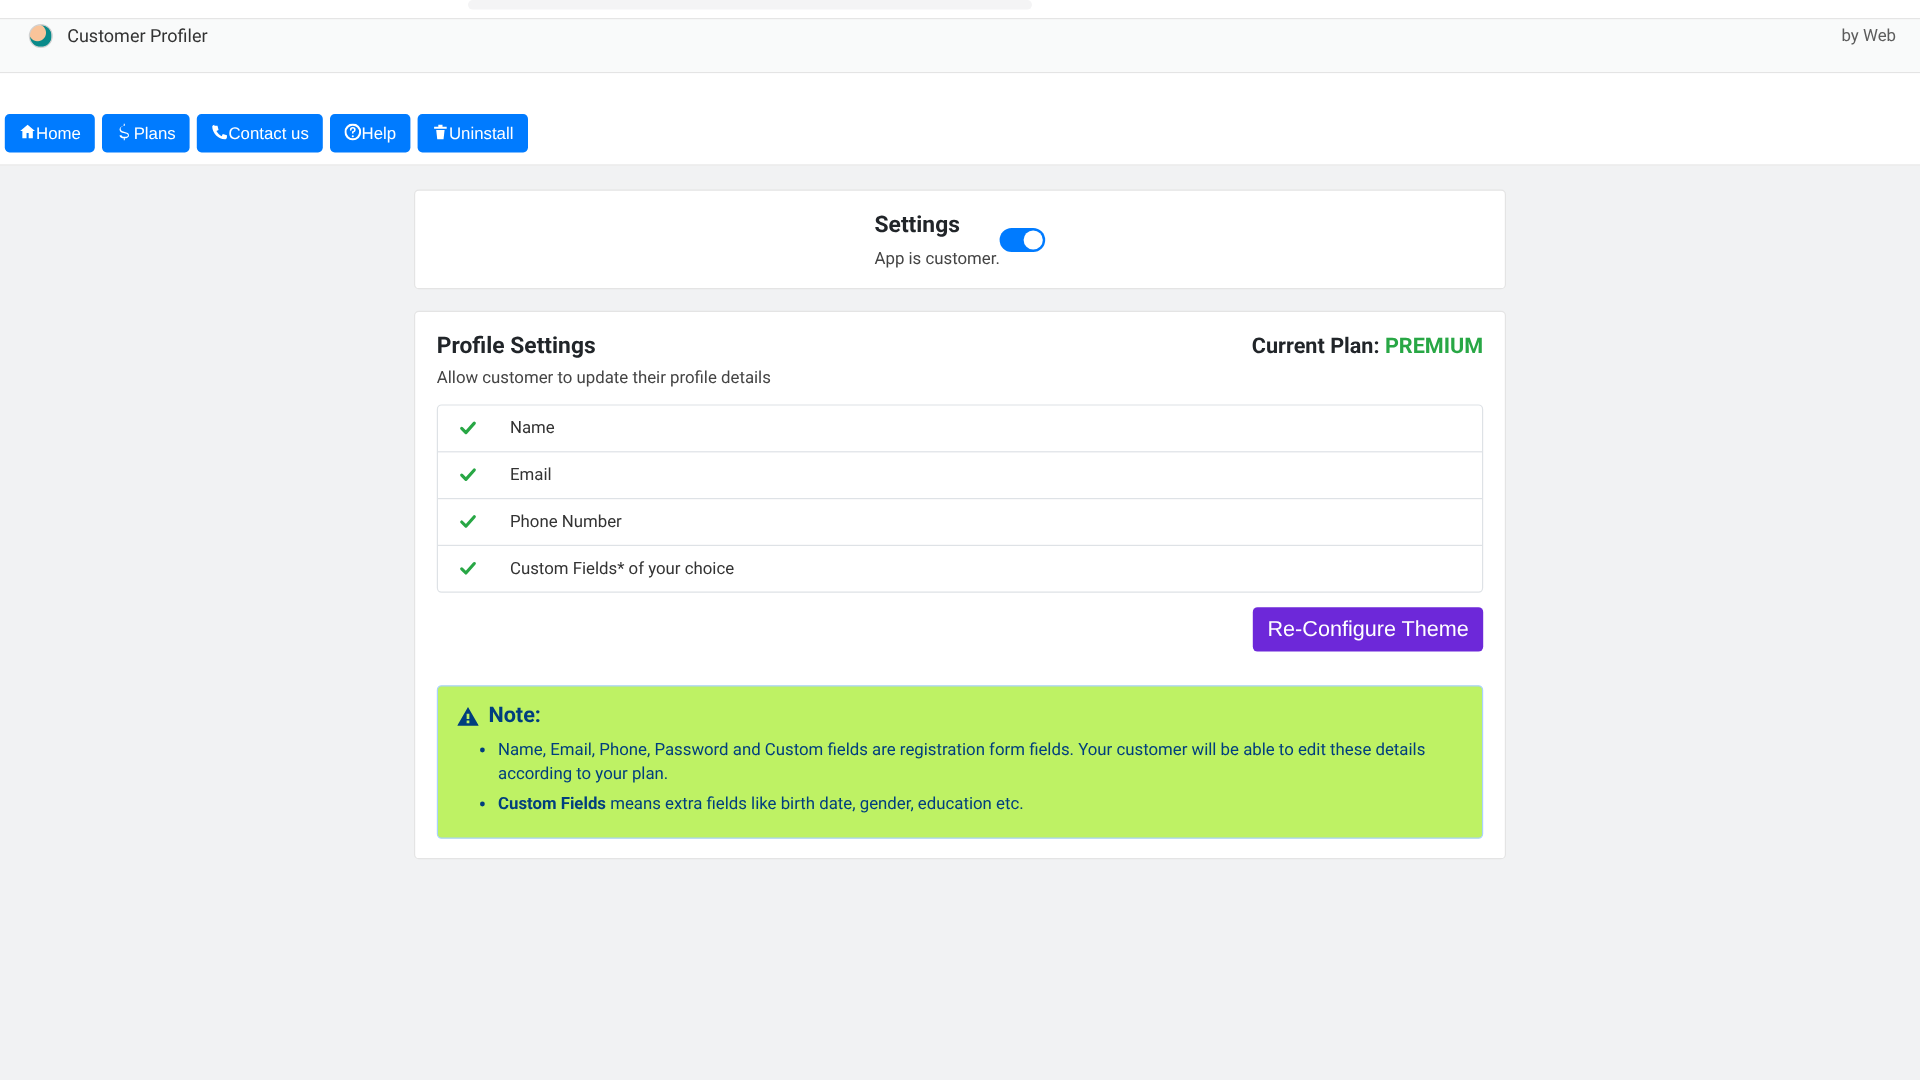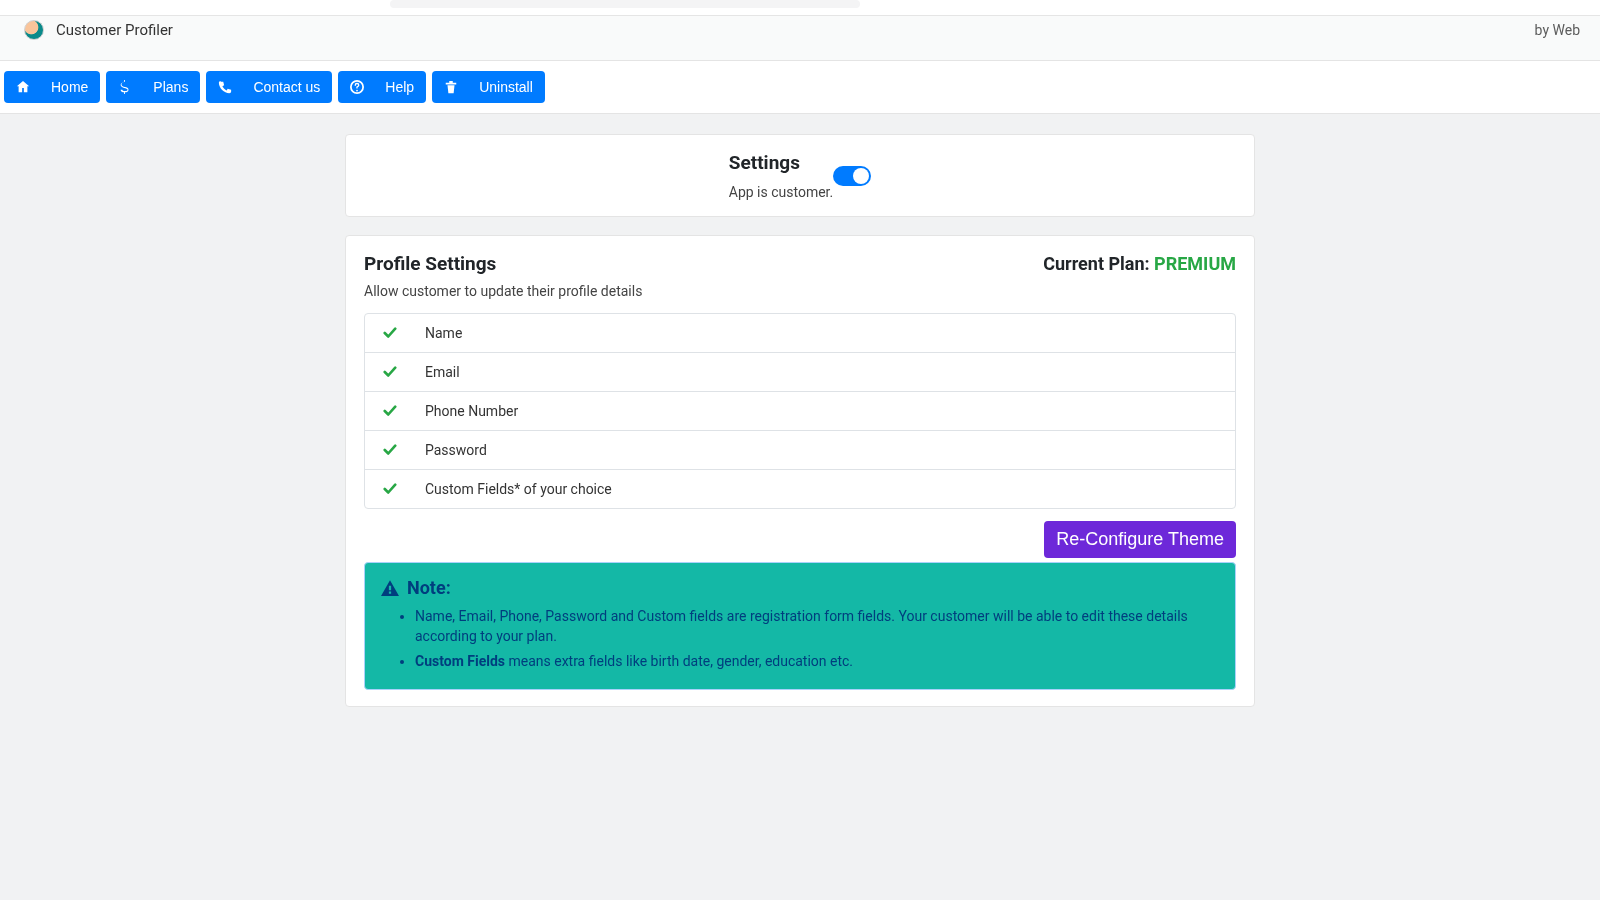--- a/index.html
+++ b/index.html
@@ -51,22 +51,22 @@
   }
   .nav-btn {
     background: #007bff;
     color: #fff;
     border: none;
     border-radius: 4px;
     padding: 8px 12px;
     font-size: 14px;
     cursor: pointer;
     display: inline-flex;
-    align-items: center;
-    gap: 21px;
+    gap: 0;
+    margin-top: 24px;
   }
   .nav-btn .ico { width: 14px; height: 14px; display: inline-block; }
   .content {
     max-width: 910px;
     margin: 20px auto;
   }
   .card {
     background: #fff;
     border: 1px solid #e4e4e4;
     border-radius: 4px;
@@ -109,22 +109,22 @@
   .check-ico {
     width: 14px; height: 14px;
   }
   .field-label { font-size: 14px; color: #333; }
   .reconfig-wrap { display: flex; justify-content: flex-end; margin-top: 12px; }
   .btn-secondary {
     background: #6d28d9; color: #fff; border: none;
     padding: 8px 12px; border-radius: 4px; font-size: 18px; cursor: pointer;
   }
   .note-box {
-    background: #14b8a6; border: 1px solid #a9d2fb; border-radius: 4px;
-    padding: 14px 16px; margin-top: 4px; color: #003e7e;
+    background: #bef264; border: 1px solid #a9d2fb; border-radius: 4px;
+    padding: 14px 16px; margin-top: 28px; color: #003e7e;
   }
   .note-box h3 { font-size: 18px; font-weight: 700; display: flex; align-items: center; gap: 8px; margin-bottom: 8px;}
   .note-box ul { margin-left: 34px; }
   .note-box li { font-size: 14px; color: #003e7e; margin: 4px 0; line-height: 1.45; }
   .note-box strong { font-weight: 700; }
   
   svg { display: block; }
 </style>
 </head>
 <body>
@@ -231,28 +231,20 @@
             </svg>
           </span>
         <span class="field-label">Phone Number</span>
       </div>
       <div class="field-row">
         <span class="check-ico">
             <svg viewBox="0 0 16 16" fill="none" stroke="#28a745" stroke-width="3" stroke-linecap="round" stroke-linejoin="round">
               <path d="M2 8l4 4 8-9"></path>
             </svg>
           </span>
-        <span class="field-label">Password</span>
-      </div>
-      <div class="field-row">
-        <span class="check-ico">
-            <svg viewBox="0 0 16 16" fill="none" stroke="#28a745" stroke-width="3" stroke-linecap="round" stroke-linejoin="round">
-              <path d="M2 8l4 4 8-9"></path>
-            </svg>
-          </span>
         <span class="field-label">Custom Fields* of your choice</span>
       </div>
     </div>
 
     <div class="reconfig-wrap">
       <button class="btn-secondary">Re-Configure Theme</button>
     </div>
 
     <div class="note-box">
       <h3>

